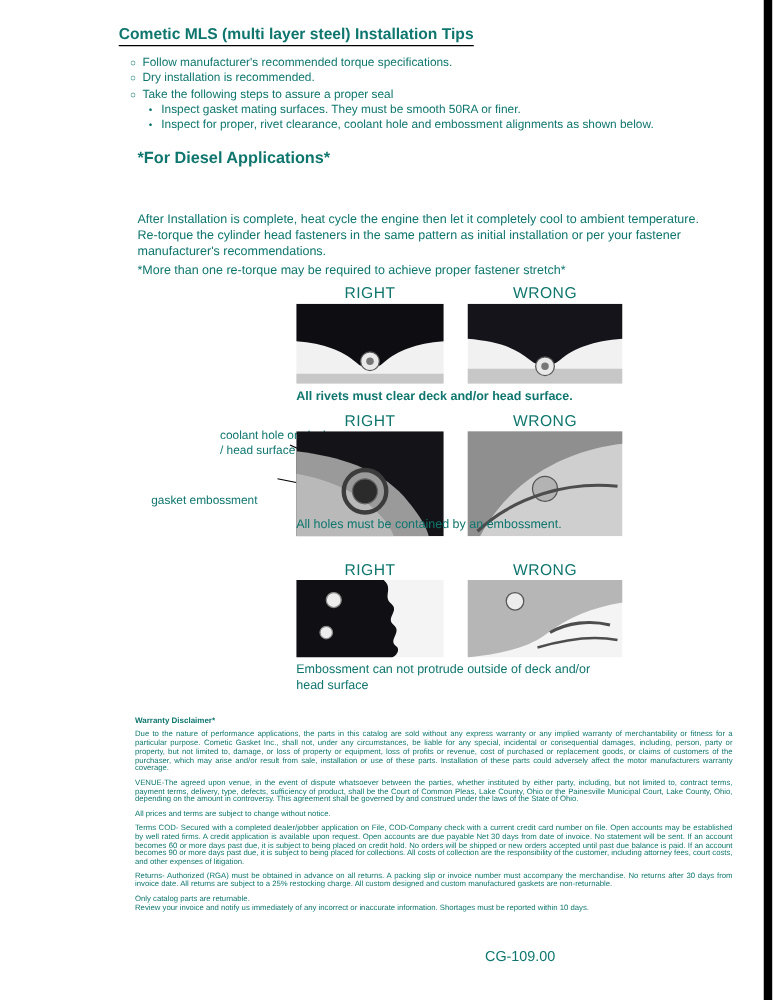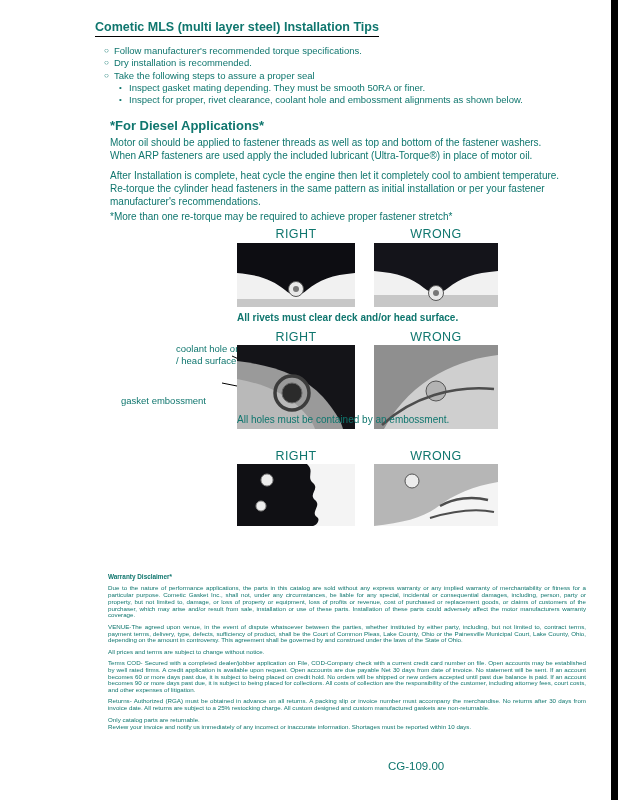--- a/index.html
+++ b/index.html
@@ -65,30 +65,29 @@
     <div class="b-row">
       <span class="b-marker">○</span>
       <span>Dry installation is recommended.</span>
     </div>
     <div class="b-row">
       <span class="b-marker">○</span>
       <span>Take the following steps to assure a proper seal</span>
     </div>
     <div class="b-row sub">
       <span class="b-marker">•</span>
-      <span>Inspect gasket mating depending.  They must be smooth 50RA or finer.</span>
+      <span>Inspect gasket mating surfaces.  They must be smooth 50RA or finer.</span>
     </div>
     <div class="b-row sub">
       <span class="b-marker">•</span>
       <span>Inspect for proper, rivet clearance, coolant hole and embossment alignments as shown below.</span>
     </div>
   </div>
 
   <div class="diesel-heading">*For Diesel Applications*</div>
-  <div class="para para1">Motor oil should be applied to fastener threads as well as top and bottom of the fastener washers. When ARP fasteners are used apply the included lubricant (Ultra-Torque®) in place of motor oil.</div>
   <div class="para para2">After Installation is complete, heat cycle the engine then let it completely cool to ambient temperature. Re-torque the cylinder head fasteners in the same pattern as initial installation or per your fastener manufacturer's recommendations.</div>
   <div class="note">*More than one re-torque may be required to achieve proper fastener stretch*</div>
 
   <div class="col-label" style="left:237px;top:227px">RIGHT</div>
   <div class="col-label w" style="left:374px;top:227px">WRONG</div>
 
   <div class="diag img-r1">
     <svg viewBox="0 0 118 64">
       <rect width="118" height="64" fill="#f1f1f1"></rect>
       <path d="M0,0 H118 V30 C95,32 82,37 70,47 C64,53 54,53 48,47 C36,37 23,32 0,30 Z" fill="#0d0d12"></path>
@@ -150,20 +149,21 @@
   </div>
   <div class="diag img-w3">
     <svg viewBox="0 0 124 62">
       <rect width="124" height="62" fill="#f4f4f4"></rect>
       <path d="M0,0 H124 V18 C100,22 80,30 62,44 C48,54 28,59 0,62 Z" fill="#b6b6b6"></path>
       <circle cx="38" cy="17" r="7" fill="#ececec" stroke="#555" stroke-width="1"></circle>
       <path d="M66,42 C80,34 98,32 114,36" fill="none" stroke="#4d4d4d" stroke-width="2.5"></path>
       <path d="M56,54 C76,48 100,44 120,48" fill="none" stroke="#4d4d4d" stroke-width="2"></path>
     </svg>
   </div>
+  <div class="caption cap3">Embossment can not protrude outside of deck and/or head surface</div>
 
   <div class="legal">
     <p class="legal-heading">Warranty Disclaimer*</p>
     <p>Due to the nature of performance applications, the parts in this catalog are sold without any express warranty or any implied warranty of merchantability or fitness for a particular purpose.  Cometic Gasket Inc., shall not, under any circumstances, be liable for any special, incidental or consequential damages, including, person, party or property, but not limited to, damage, or loss of property or equipment, loss of profits or revenue, cost of purchased or replacement goods, or claims of customers of the purchaser, which may arise and/or result from sale, installation or use of these parts.  Installation of these parts could adversely affect the motor manufacturers warranty coverage.</p>
     <p>VENUE-The agreed upon venue, in the event of dispute whatsoever between the parties, whether instituted by either party, including, but not limited to, contract terms, payment terms, delivery, type, defects, sufficiency of product, shall be the Court of Common Pleas, Lake County, Ohio or the Painesville Municipal Court, Lake County, Ohio, depending on the amount in controversy. This agreement shall be governed by and construed under the laws of the State of Ohio.</p>
     <p>All prices and terms are subject to change without notice.</p>
     <p>Terms COD- Secured with a completed dealer/jobber application on File, COD-Company check with a current credit card number on file.  Open accounts may be established by well rated firms.  A credit application is available upon request.  Open accounts are due payable Net 30 days from date of invoice.  No statement will be sent.  If an account becomes 60 or more days past due, it is subject to being placed on credit hold.  No orders will be shipped or new orders accepted until past due balance is paid.  If an account becomes 90 or more days past due, it is subject to being placed for collections.  All costs of collection are the responsibility of the customer, including attorney fees, court costs, and other expenses of litigation.</p>
     <p>Returns- Authorized (RGA) must be obtained in advance on all returns.  A packing slip or invoice number must accompany the merchandise.  No returns after 30 days from invoice date.  All returns are subject to a 25% restocking charge.  All custom designed and custom manufactured gaskets are non-returnable.</p>
     <p class="tight">Only catalog parts are returnable.</p>
     <p>Review your invoice and notify us immediately of any incorrect or inaccurate information.  Shortages must be reported within 10 days.</p>

